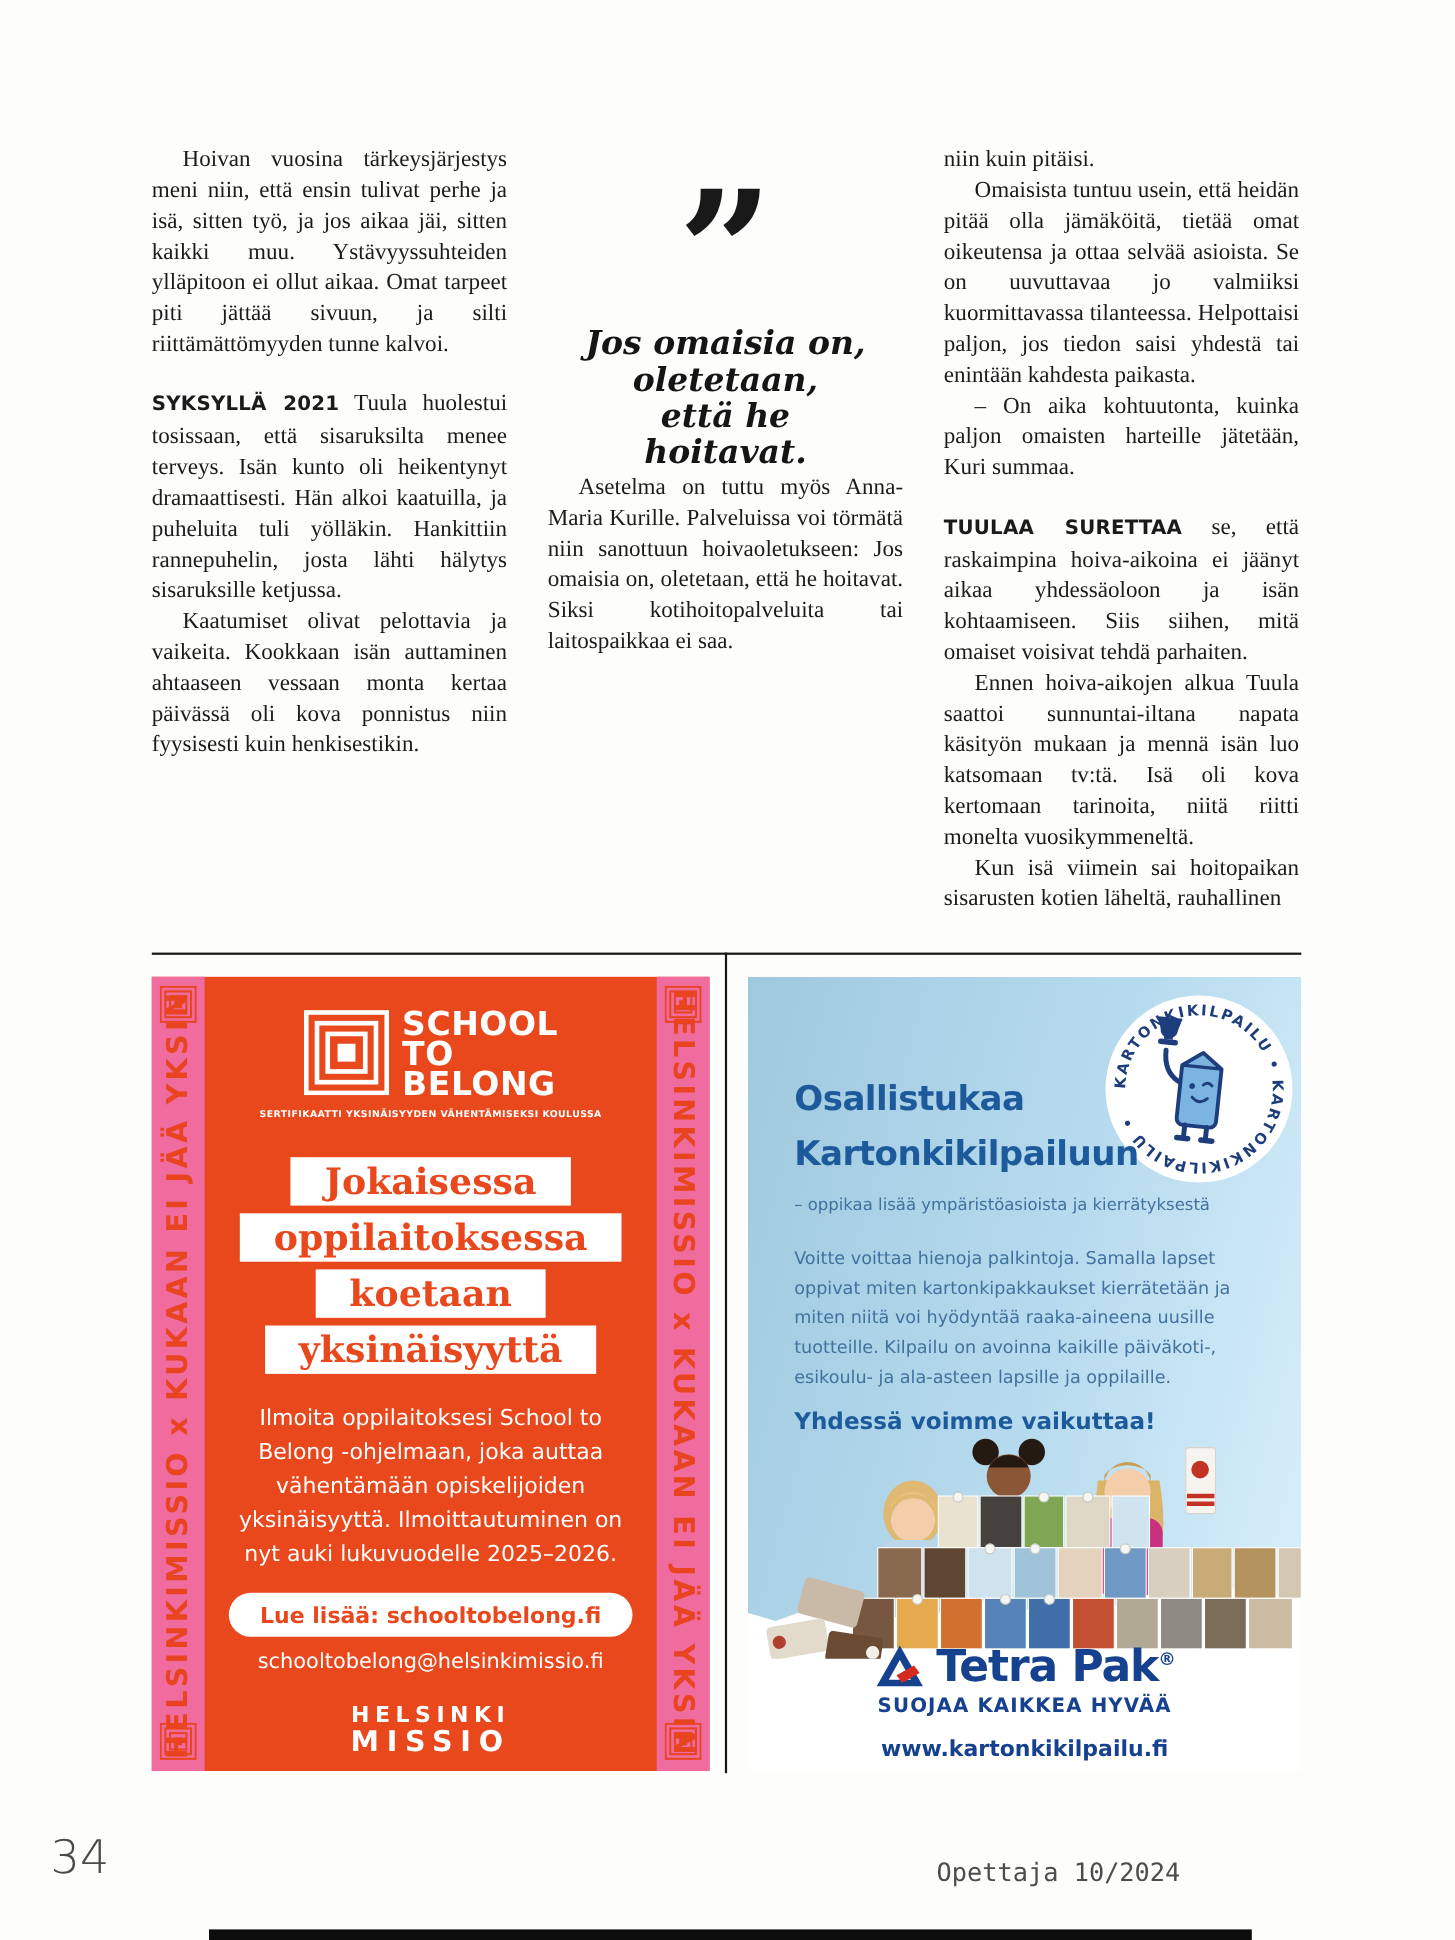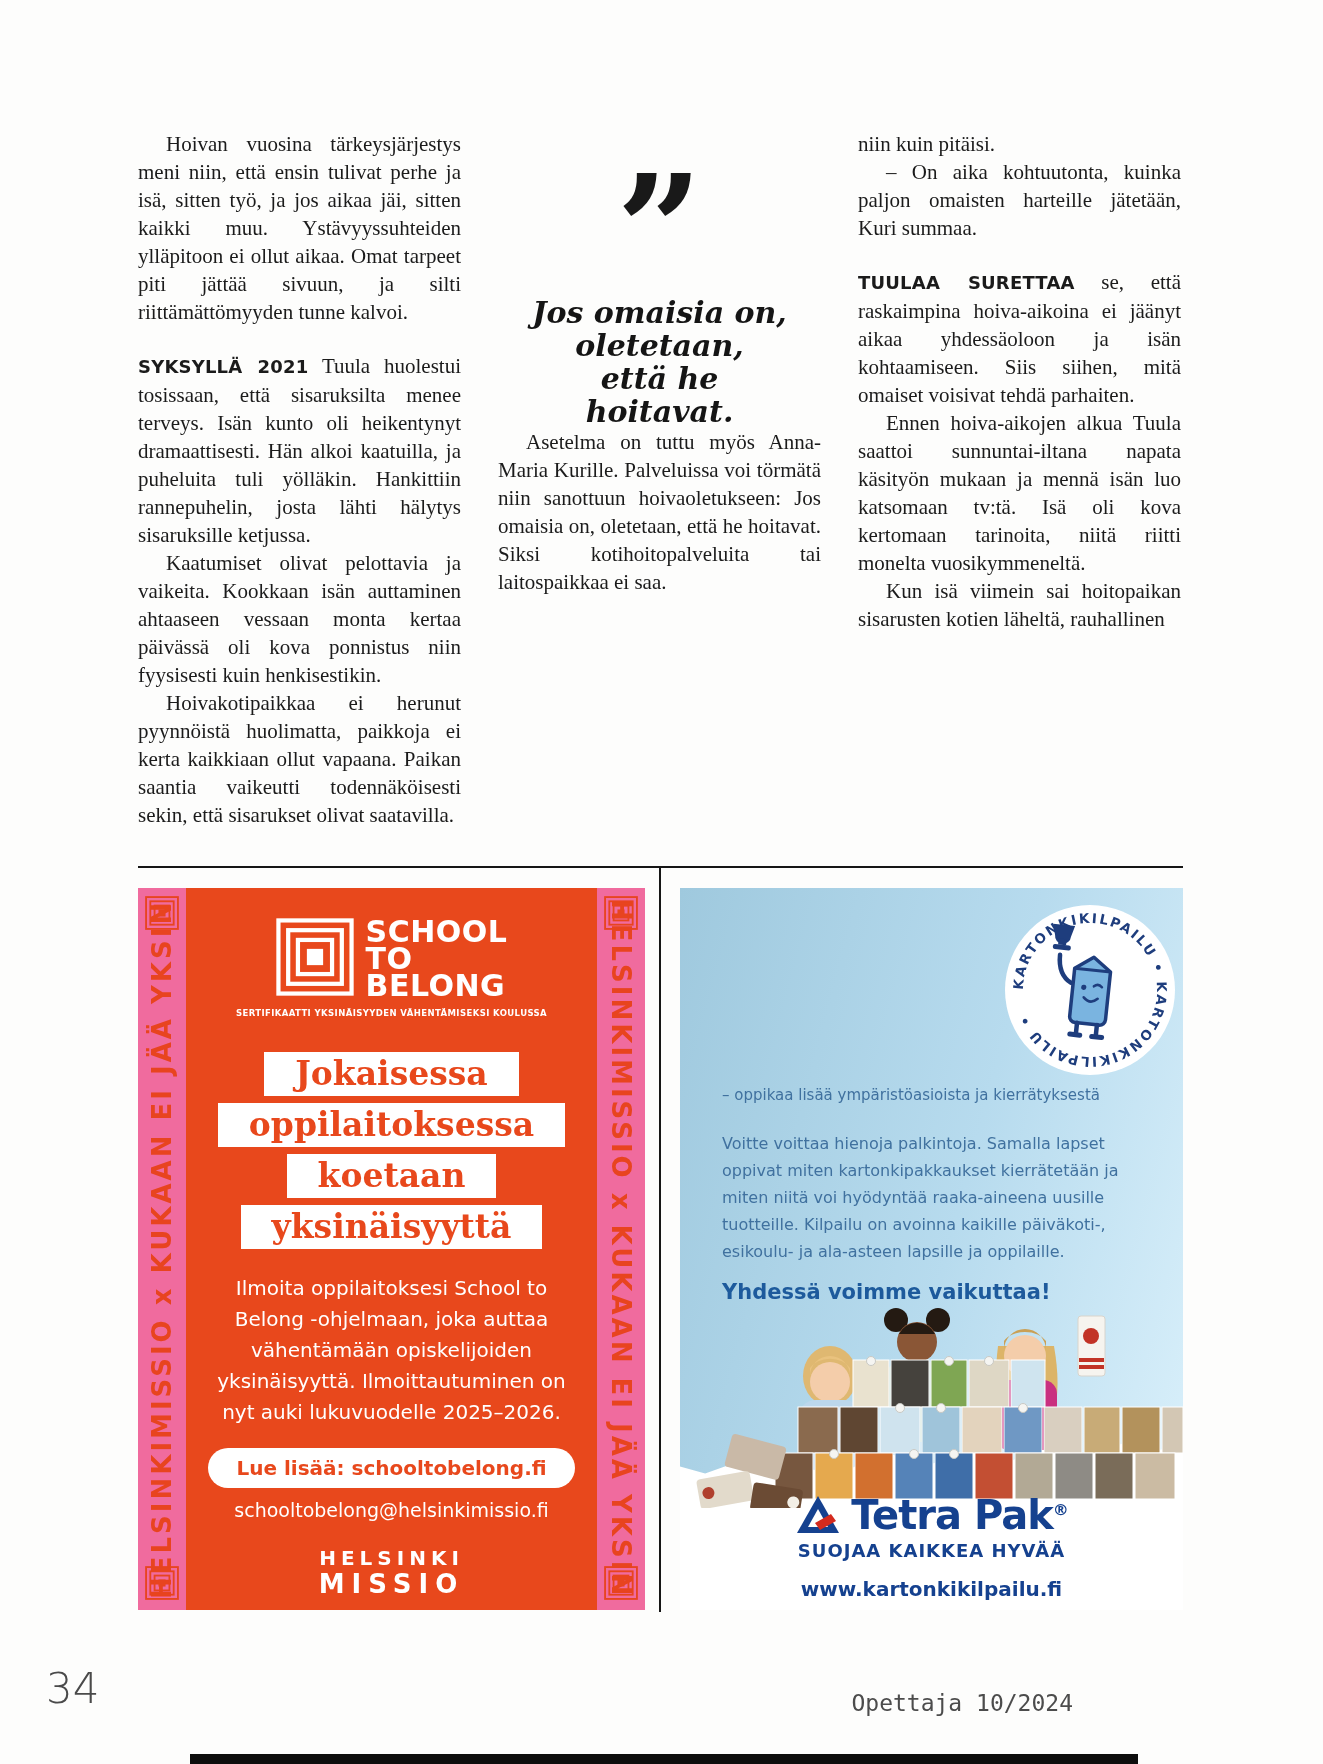--- a/index.html
+++ b/index.html
@@ -90,36 +90,36 @@
     </symbol>
   </defs>
 </svg>
 
 <div class="page">
 
   <div class="col" id="col1">
     <p>Hoivan vuosina tärkeysjärjestys meni niin, että ensin tulivat perhe ja isä, sitten työ, ja jos aikaa jäi, sitten kaikki muu. Ystävyyssuhteiden ylläpitoon ei ollut aikaa. Omat tarpeet piti jättää sivuun, ja silti riittämättömyyden tunne kalvoi.</p>
     <p class="sect"><b class="lead">SYKSYLLÄ 2021</b><span> Tuula huolestui tosissaan, että sisaruksilta menee terveys. Isän kunto oli heikentynyt dramaattisesti. Hän alkoi kaatuilla, ja puheluita tuli yölläkin. Hankittiin rannepuhelin, josta lähti hälytys sisaruksille ketjussa.</span></p>
     <p>Kaatumiset olivat pelottavia ja vaikeita. Kookkaan isän auttaminen ahtaaseen vessaan monta kertaa päivässä oli kova ponnistus niin fyysisesti kuin henkisestikin.</p>
-    <p>Hoivakotipaikkaa ei herunut pyynnöistä huolimatta, paikkoja ei kerta kaikkiaan ollut vapaana. Paikan saantia vaikeutti todennäköisesti sekin, että sisarukset olivat saatavilla.</p>
   </div>
 
   <div class="col" id="col2">
     <div class="qmark">”</div>
     <div class="qlines">
       <span>Jos omaisia on,</span>
       <span>oletetaan,</span>
       <span>että he</span>
       <span>hoitavat.</span>
     </div>
     <p class="col2-body">Asetelma on tuttu myös Anna-Maria Kurille. Palveluissa voi törmätä niin sanottuun hoivaoletukseen: Jos omaisia on, oletetaan, että he hoitavat. Siksi kotihoitopalveluita tai laitospaikkaa ei saa.</p>
   </div>
 
   <div class="col" id="col3">
     <p class="noindent">niin kuin pitäisi.</p>
+    <p>Omaisista tuntuu usein, että heidän pitää olla jämäköitä, tietää omat oikeutensa ja ottaa selvää asioista. Se on uuvuttavaa jo valmiiksi kuormittavassa tilanteessa. Helpottaisi paljon, jos tiedon saisi yhdestä tai enintään kahdesta paikasta.</p>
     <p>– On aika kohtuutonta, kuinka paljon omaisten harteille jätetään, Kuri summaa.</p>
     <p class="sect"><b class="lead">TUULAA SURETTAA</b><span> se, että raskaimpina hoiva-aikoina ei jäänyt aikaa yhdessäoloon ja isän kohtaamiseen. Siis siihen, mitä omaiset voisivat tehdä parhaiten.</span></p>
     <p>Ennen hoiva-aikojen alkua Tuula saattoi sunnuntai-iltana napata käsityön mukaan ja mennä isän luo katsomaan tv:tä. Isä oli kova kertomaan tarinoita, niitä riitti monelta vuosikymmeneltä.</p>
     <p>Kun isä viimein sai hoitopaikan sisarusten kotien läheltä, rauhallinen</p>
   </div>
 
   <div class="rule-h"></div>
   <div class="rule-v"></div>
 
   <div class="ad-left">
@@ -188,20 +188,24 @@
         <path d="M82,80 l18,-13 18,13 v48 a6,6 0 0 1 -6,6 h-24 a6,6 0 0 1 -6,-6 z" fill="#7ab4e0" stroke="#1e3d7d" stroke-width="3.5" stroke-linejoin="round"></path>
         <path d="M82,80 h36" stroke="#1e3d7d" stroke-width="3"></path>
         <circle cx="93" cy="98" r="2.6" fill="#1e3d7d"></circle>
         <path d="M103,96 q4,-4 8,0" stroke="#1e3d7d" stroke-width="2.6" fill="none" stroke-linecap="round"></path>
         <path d="M94,108 q7,7 14,0" stroke="#1e3d7d" stroke-width="2.6" fill="none" stroke-linecap="round"></path>
         <path d="M90,134 v10 M110,134 v10" stroke="#1e3d7d" stroke-width="4.5" stroke-linecap="round"></path>
         <path d="M84,146 h10 M106,146 h10" stroke="#1e3d7d" stroke-width="5" stroke-linecap="round"></path>
       </g>
     </svg>
 
+    <div class="k-title">
+      <span>Osallistukaa</span>
+      <span>Kartonkikilpailuun</span>
+    </div>
     <div class="k-sub">– oppikaa lisää ympäristöasioista ja kierrätyksestä</div>
     <div class="k-body">Voitte voittaa hienoja palkintoja. Samalla lapset oppivat miten kartonkipakkaukset kierrätetään ja miten niitä voi hyödyntää raaka-aineena uusille tuotteille. Kilpailu on avoinna kaikille päiväkoti-, esikoulu- ja ala-asteen lapsille ja oppilaille.</div>
     <div class="k-slogan">Yhdessä voimme vaikuttaa!</div>
 
     <svg class="k-photo" viewBox="0 0 503 220">
 
       <ellipse cx="150" cy="88" rx="27" ry="30" fill="#dfb871"></ellipse>
       <circle cx="150" cy="94" r="20" fill="#f4cdaa"></circle>
       <path d="M130,88 a20,20 0 0 1 40,0 l0,-8 a22,16 0 0 0 -40,0 z" fill="#e9c27e"></path>
       <rect x="118" y="112" width="64" height="70" rx="18" fill="#bcd7ec"></rect>

